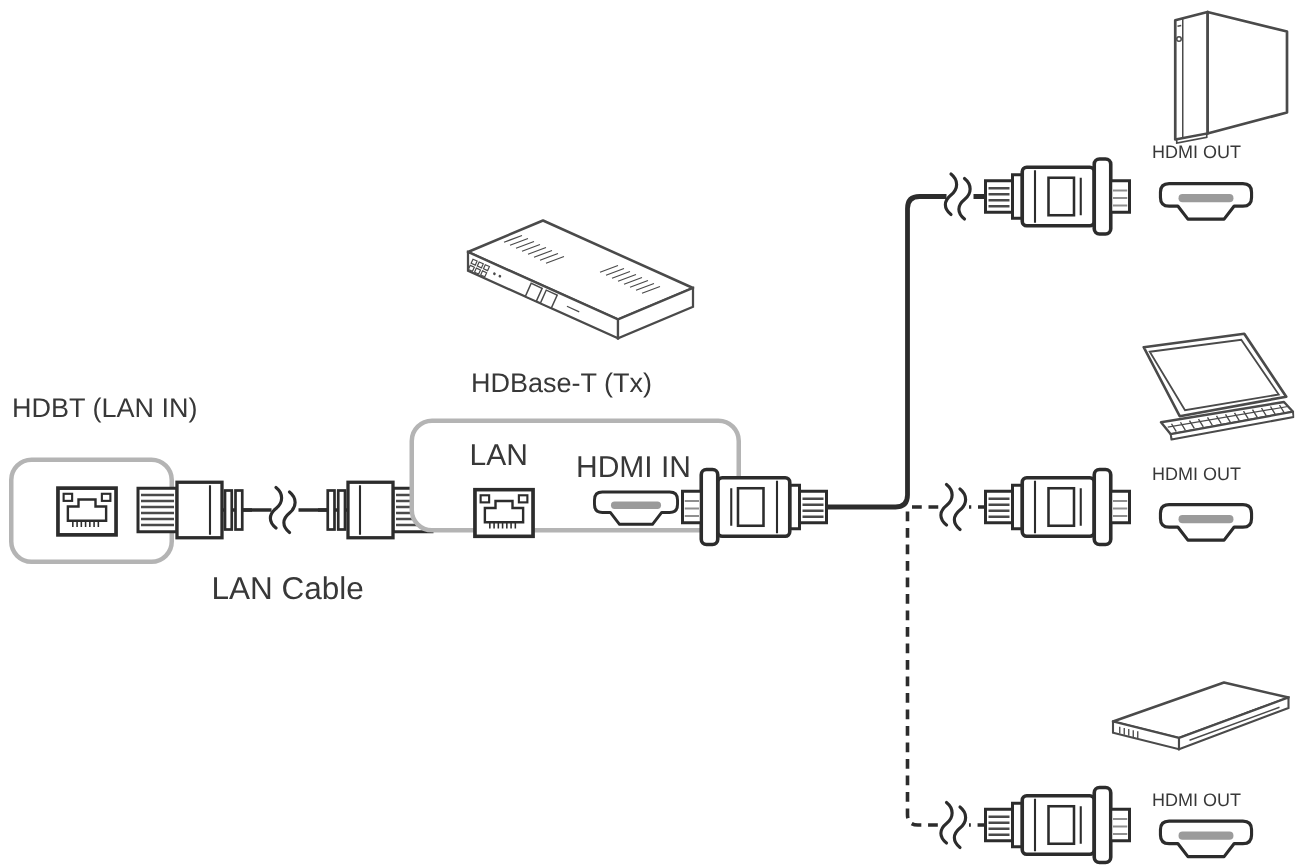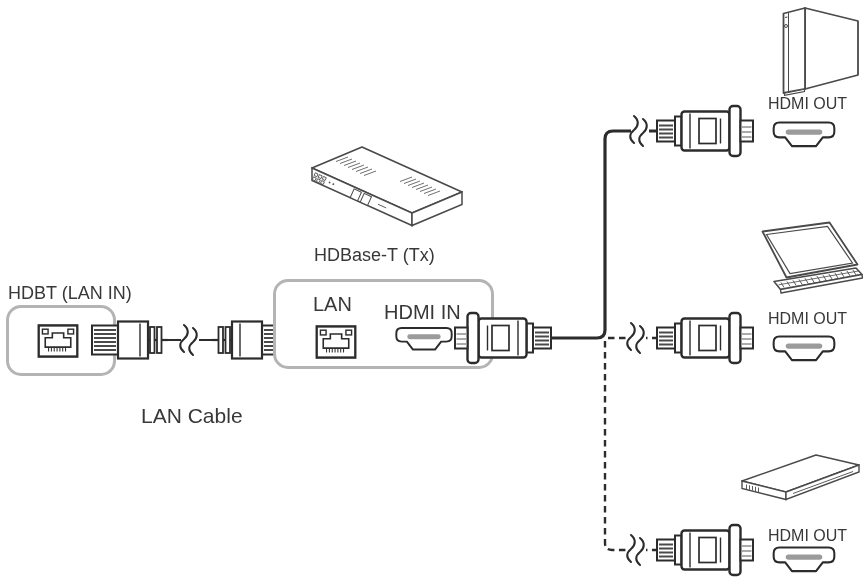--- a/index.html
+++ b/index.html
@@ -1,21 +1,21 @@
 <!DOCTYPE html>
 <html><head>
 <meta charset="utf-8">
 <style>
   html,body{margin:0;padding:0;background:#fff;}
   .canvas{position:relative;width:863px;height:578px;background:#fff;overflow:hidden;
           font-family:"Liberation Sans",sans-serif;color:#333;}
   .label{position:absolute;white-space:nowrap;color:#383838;line-height:1.15;}
   .label-lg{font-size:18px;}
   .label-md{font-size:20px;}
-  .label-sm{font-size:16px;}
+  .label-sm{font-size:12px;}
   .panel{position:absolute;background:#fff;border:3px solid #b4b4b4;border-radius:15px;box-sizing:border-box;}
   svg.part{position:absolute;overflow:visible;}
   .ink{color:#2c2c2c;}
   .device{color:#4a4a4a;}
   .lines{position:absolute;left:0;top:0;}
   .cable-solid{fill:none;stroke:#2c2c2c;stroke-width:3.2;}
   .cable-thin{fill:none;stroke:#2c2c2c;stroke-width:2.2;}
   .cable-dashed{fill:none;stroke:#2c2c2c;stroke-width:2.4;stroke-dasharray:6.5 4.5;}
   .brk path{fill:none;stroke:#2c2c2c;stroke-width:2.1;stroke-linecap:round;}
   .gap{fill:#fff;stroke:none;}
@@ -107,53 +107,53 @@
       <path d="M-6 -15 C-1 -11 -1 -5 -6 -1 C-11 3 -11 8 -6 12"></path>
         <path d="M3 -12 C8 -8 8 -2 3 2 C-2 6 -2 11 3 15"></path>
     </g>
     <g class="brk" transform="translate(637,550)">
       <path d="M-6 -15 C-1 -11 -1 -5 -6 -1 C-11 3 -11 8 -6 12"></path>
         <path d="M3 -12 C8 -8 8 -2 3 2 C-2 6 -2 11 3 15"></path>
     </g>
   </svg>
 
   <div class="group">
-    <div class="label label-lg" style="left:8px;top:283px;">HDBT (LAN IN)</div>
+    <div class="label label-lg" style="left:8px;top:262px;">HDBT (LAN IN)</div>
     <div class="panel" style="left:6px;top:305px;width:110px;height:71px;">
       <svg class="part ink" style="left:28px;top:16px;" width="42" height="34" viewBox="0 0 44 36">
           <use href="#rj45-port"></use>
         </svg>
     </div>
     <svg class="part ink" style="left:90px;top:317px;" width="78" height="46">
         <use href="#rj45-plug"></use>
       </svg>
     <svg class="part ink" style="left:212px;top:317px;" width="78" height="46">
         <use href="#rj45-plug" transform="translate(78,0) scale(-1,1)"></use>
       </svg>
-    <div class="label label-lg" style="left:141px;top:404px;font-size:21px;">LAN Cable</div>
+    <div class="label label-lg" style="left:141px;top:381px;font-size:21px;">LAN Cable</div>
   </div>
 
   <div class="group">
     <svg class="part device" style="left:300px;top:142px;" width="175" height="95" viewBox="0 0 175 95">
       <path d="M12 26 L62 5 L162 50 L112 71 Z" fill="#fff" stroke="currentColor" stroke-width="1.7" stroke-linejoin="round"></path>
       <path d="M12 26 L12 38.5 L112 83.5 L112 71 Z" fill="#fff" stroke="currentColor" stroke-width="1.5"></path>
       <path d="M112 71 L162 50 L162 62.5 L112 83.5 Z" fill="#fff" stroke="currentColor" stroke-width="1.5"></path>
       <path d="M36 19.5 l12 -4.5 M40 21.5 l12 -4.5 M44 23.5 l12 -4.5 M48 25.5 l12 -4.5 M52 27.5 l12 -4.5 M56 29.5 l12 -4.5 M60 31.5 l12 -4.5 M64 33.5 l12 -4.5" fill="none" stroke="currentColor" stroke-width="0.8"></path>
       <path d="M100 39.5 l12 -4.5 M104 41.5 l12 -4.5 M108 43.5 l12 -4.5 M112 45.5 l12 -4.5 M116 47.5 l12 -4.5 M120 49.5 l12 -4.5 M124 51.5 l12 -4.5 M128 53.5 l12 -4.5" fill="none" stroke="currentColor" stroke-width="0.8"></path>
       <g transform="translate(12,26) rotate(24.2)" stroke="currentColor">
         <path d="M5 3 h3 v3 h-3 z M9.5 3 h3 v3 h-3 z M14 3 h3 v3 h-3 z M5 7.5 h3 v3 h-3 z M9.5 7.5 h3 v3 h-3 z M14 7.5 h3 v3 h-3 z" fill="#fff" stroke-width="0.8"></path>
         <circle cx="22" cy="6" r="0.9" fill="currentColor" stroke="none"></circle>
         <circle cx="26" cy="6" r="0.9" fill="currentColor" stroke="none"></circle>
         <rect x="47" y="1.8" width="8" height="9.5" fill="#fff" stroke-width="1"></rect>
         <rect x="58" y="1.8" width="8" height="9.5" fill="#fff" stroke-width="1"></rect>
         <path d="M75 6 h9" fill="none" stroke-width="0.8"></path>
       </g>
     </svg>
     <div class="label label-lg" style="left:314px;top:245px;">HDBase-T (Tx)</div>
-    <div class="panel" style="left:273px;top:279px;width:221px;height:90px;">
+    <div class="panel" style="left:273px;top:279px;width:221px;height:76px;">
       <span class="label label-md" style="left:37px;top:11px;">LAN</span>
       <span class="label label-md" style="left:108px;top:19px;">HDMI IN</span>
       <svg class="part ink" style="left:39px;top:43px;" width="42" height="34" viewBox="0 0 44 36">
           <use href="#rj45-port"></use>
         </svg>
       <svg class="part ink" style="left:119px;top:44px;" width="58" height="26" viewBox="0 0 66 28">
           <use href="#hdmi-port"></use>
         </svg>
     </div>
     <svg class="part ink" style="left:453px;top:311px;" width="100" height="54">

